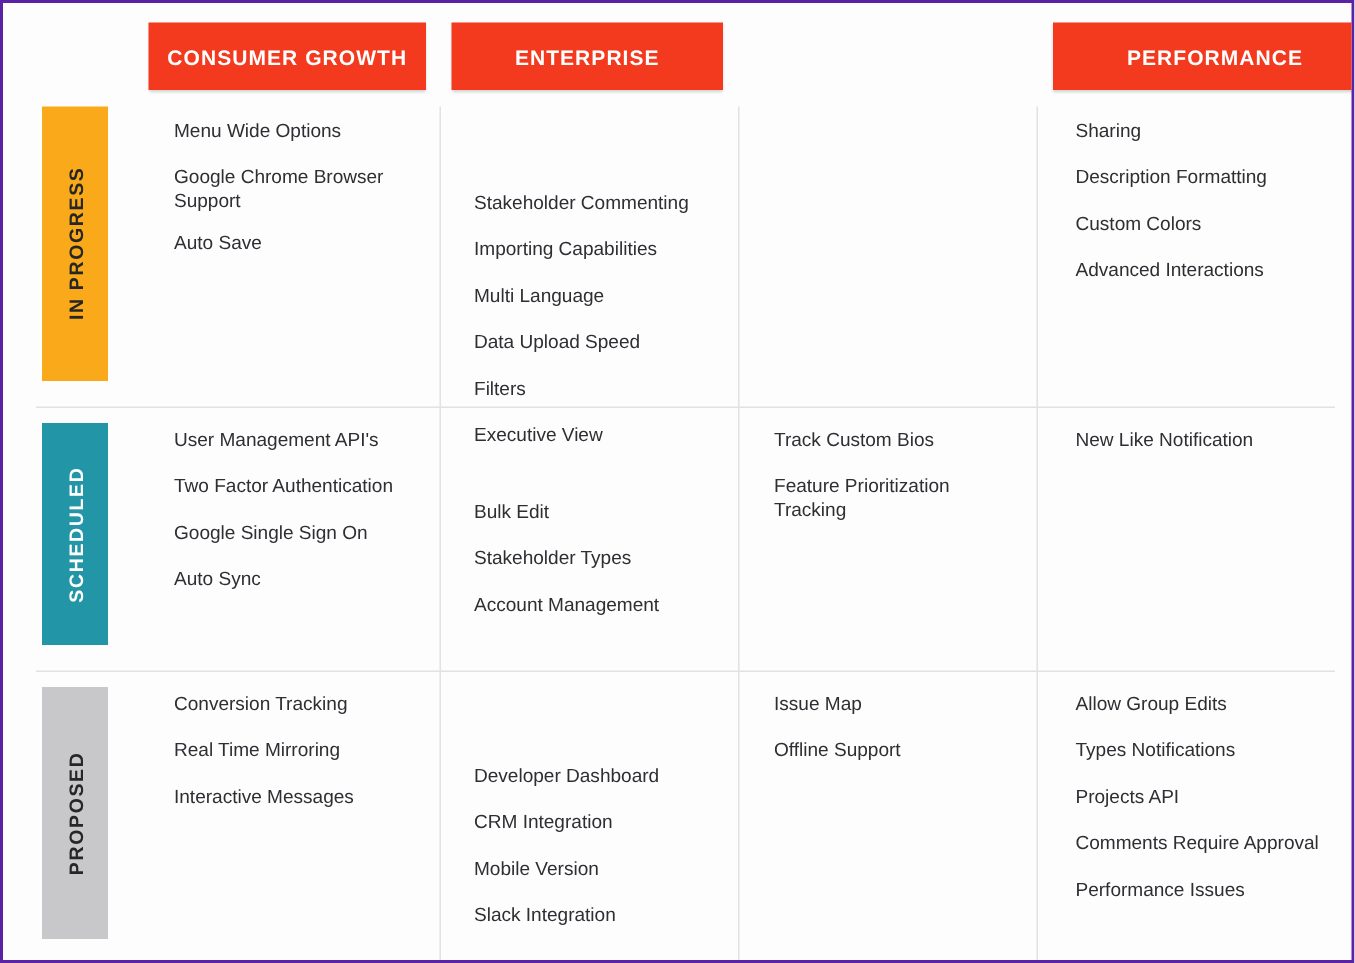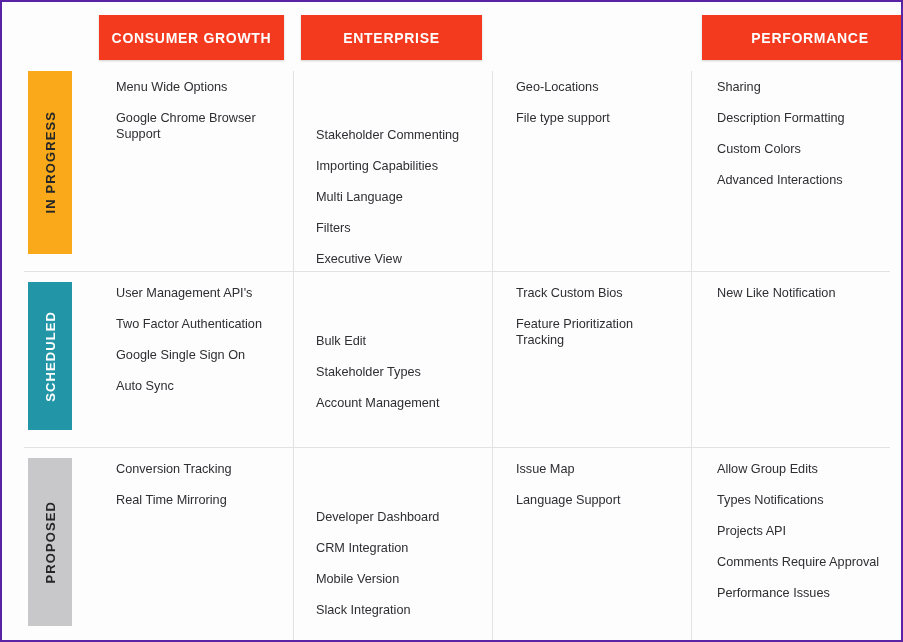--- a/index.html
+++ b/index.html
@@ -190,55 +190,53 @@
 
       <div class="item-col ic0">
         <div class="item">
           <span class="item-bar bar-inprogress"></span>
           <span class="item-label">Menu Wide Options</span>
         </div>
         <div class="item">
           <span class="item-bar bar-inprogress"></span>
           <span class="item-label">Google Chrome Browser Support</span>
         </div>
+        <div class="item">
+          <span class="item-bar bar-inprogress"></span>
+          <span class="item-label">Auto Save</span>
+        </div>
       </div>
 
       <div class="item-col ic1">
         <div class="item">
           <span class="item-bar bar-inprogress"></span>
           <span class="item-label">Stakeholder Commenting</span>
         </div>
         <div class="item">
           <span class="item-bar bar-inprogress"></span>
           <span class="item-label">Importing Capabilities</span>
         </div>
         <div class="item">
           <span class="item-bar bar-inprogress"></span>
           <span class="item-label">Multi Language</span>
         </div>
         <div class="item">
           <span class="item-bar bar-inprogress"></span>
+          <span class="item-label">Data Upload Speed</span>
+        </div>
+        <div class="item">
+          <span class="item-bar bar-inprogress"></span>
           <span class="item-label">Filters</span>
         </div>
         <div class="item">
           <span class="item-bar bar-inprogress"></span>
           <span class="item-label">Executive View</span>
         </div>
       </div>
 
-      <div class="item-col ic2">
-        <div class="item">
-          <span class="item-bar bar-inprogress"></span>
-          <span class="item-label">Geo-Locations</span>
-        </div>
-        <div class="item">
-          <span class="item-bar bar-inprogress"></span>
-          <span class="item-label">File type support</span>
-        </div>
-      </div>
 
       <div class="item-col ic3">
         <div class="item">
           <span class="item-bar bar-inprogress"></span>
           <span class="item-label">Sharing</span>
         </div>
         <div class="item">
           <span class="item-bar bar-inprogress"></span>
           <span class="item-label">Description Formatting</span>
         </div>
@@ -320,20 +318,24 @@
 
       <div class="item-col ic0" style="top:14px">
         <div class="item">
           <span class="item-bar bar-proposed"></span>
           <span class="item-label">Conversion Tracking</span>
         </div>
         <div class="item">
           <span class="item-bar bar-proposed"></span>
           <span class="item-label">Real Time Mirroring</span>
         </div>
+        <div class="item">
+          <span class="item-bar bar-proposed"></span>
+          <span class="item-label">Interactive Messages</span>
+        </div>
       </div>
 
       <div class="item-col ic1" style="top:14px">
         <div class="item">
           <span class="item-bar bar-proposed"></span>
           <span class="item-label">Developer Dashboard</span>
         </div>
         <div class="item">
           <span class="item-bar bar-proposed"></span>
           <span class="item-label">CRM Integration</span>
@@ -348,21 +350,21 @@
         </div>
       </div>
 
       <div class="item-col ic2" style="top:14px">
         <div class="item">
           <span class="item-bar bar-proposed"></span>
           <span class="item-label">Issue Map</span>
         </div>
         <div class="item">
           <span class="item-bar bar-proposed"></span>
-          <span class="item-label">Language Support</span>
+          <span class="item-label">Offline Support</span>
         </div>
       </div>
 
       <div class="item-col ic3" style="top:14px">
         <div class="item">
           <span class="item-bar bar-proposed"></span>
           <span class="item-label">Allow Group Edits</span>
         </div>
         <div class="item">
           <span class="item-bar bar-proposed"></span>

